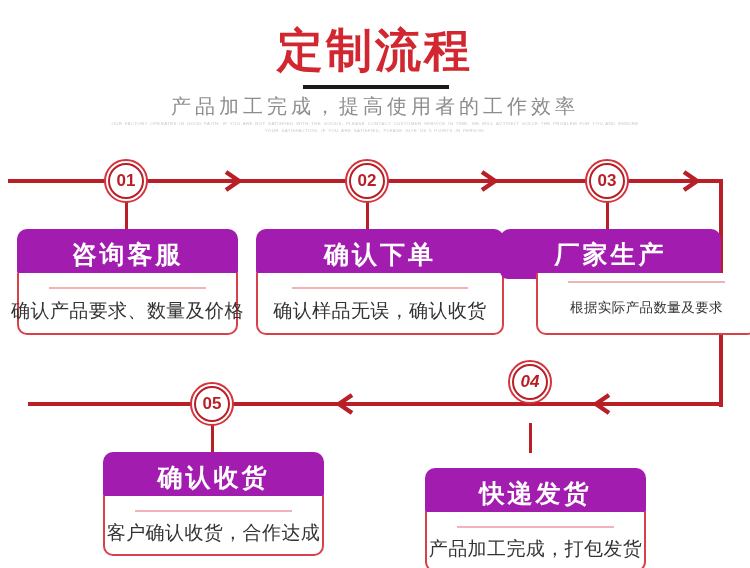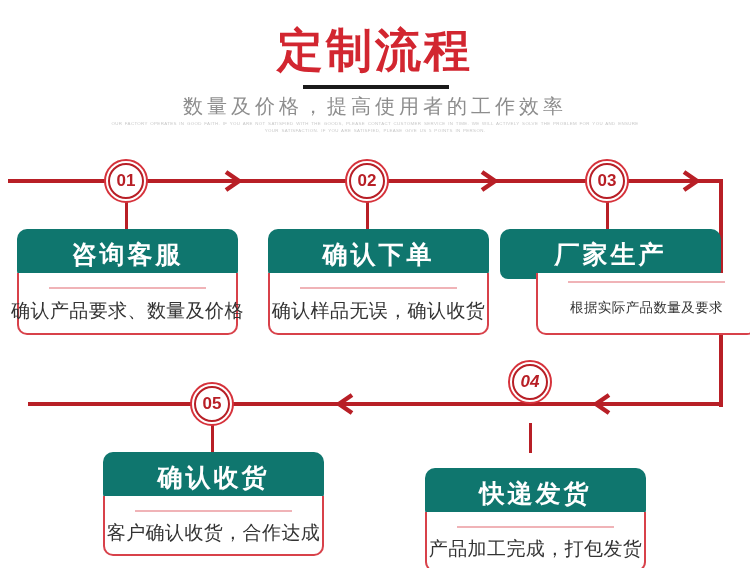--- a/index.html
+++ b/index.html
@@ -52,21 +52,21 @@
     position:absolute;left:0;top:0;width:44px;height:44px;
     display:flex;align-items:center;justify-content:center;
     font-size:17px;font-weight:bold;color:#b81f26;letter-spacing:0px;
   }
   .stem{position:absolute;width:3px;background:#b81f26;}
 
   
   .card{position:absolute;}
   .card .cap{
     position:absolute;left:0;top:0;width:100%;height:50px;
-    background:#0f766e;border-radius:10px 10px 8px 8px;
+    background:#a21caf;border-radius:10px 10px 8px 8px;
     display:flex;align-items:center;justify-content:center;
     box-sizing:border-box;
   }
   .card .cap-txt{
     font-size:25px;font-weight:bold;color:#ffffff;letter-spacing:3px;
     line-height:30px;
   }
   .card .body{
     position:absolute;left:0;top:44px;width:100%;
     background:#ffffff;border:2px solid #d8414a;border-radius:0 0 10px 10px;
@@ -85,21 +85,21 @@
   .card .desc .l{display:block;white-space:nowrap;}
 </style>
 </head>
 <body>
 
 <div id="stage">
 
   <div class="hdr">
     <div class="title">定制流程</div>
     <div class="title-rule"></div>
-    <div class="subtitle">数量及价格，提高使用者的工作效率</div>
+    <div class="subtitle">产品加工完成，提高使用者的工作效率</div>
     <div class="fineprint">OUR FACTORY OPERATES IN GOOD FAITH. IF YOU ARE NOT SATISFIED WITH THE GOODS, PLEASE CONTACT CUSTOMER SERVICE IN TIME. WE WILL ACTIVELY SOLVE THE PROBLEM FOR YOU AND ENSURE YOUR SATISFACTION. IF YOU ARE SATISFIED, PLEASE GIVE US 5 POINTS IN PERSON.</div>
   </div>
 
   <div class="hline" style="left:8px;top:179px;width:715px;"></div>
 
   <div class="chev" style="left:222px;top:170px;">
     <svg width="26" height="22" viewBox="0 0 26 22">
         <polyline points="4,2 17,11 4,20" fill="none" stroke="#b81f26" stroke-width="4.5" stroke-linecap="butt" stroke-linejoin="miter"></polyline>
       </svg>
   </div>
@@ -173,21 +173,21 @@
       <span class="cap-txt">咨询客服</span>
     </div>
     <div class="body" style="height:62px;">
       <div class="divider"></div>
       <div class="desc">
         <span class="l">确认产品要求、数量及价格</span>
       </div>
     </div>
   </div>
 
-  <div class="card" style="left:268px;top:229px;width:221px;height:106px;">
+  <div class="card" style="left:256px;top:229px;width:221px;height:106px;padding-left:27px;">
     <div class="cap">
       <span class="cap-txt">确认下单</span>
     </div>
     <div class="body" style="height:62px;">
       <div class="divider"></div>
       <div class="desc">
         <span class="l">确认样品无误，确认收货</span>
       </div>
     </div>
   </div>

